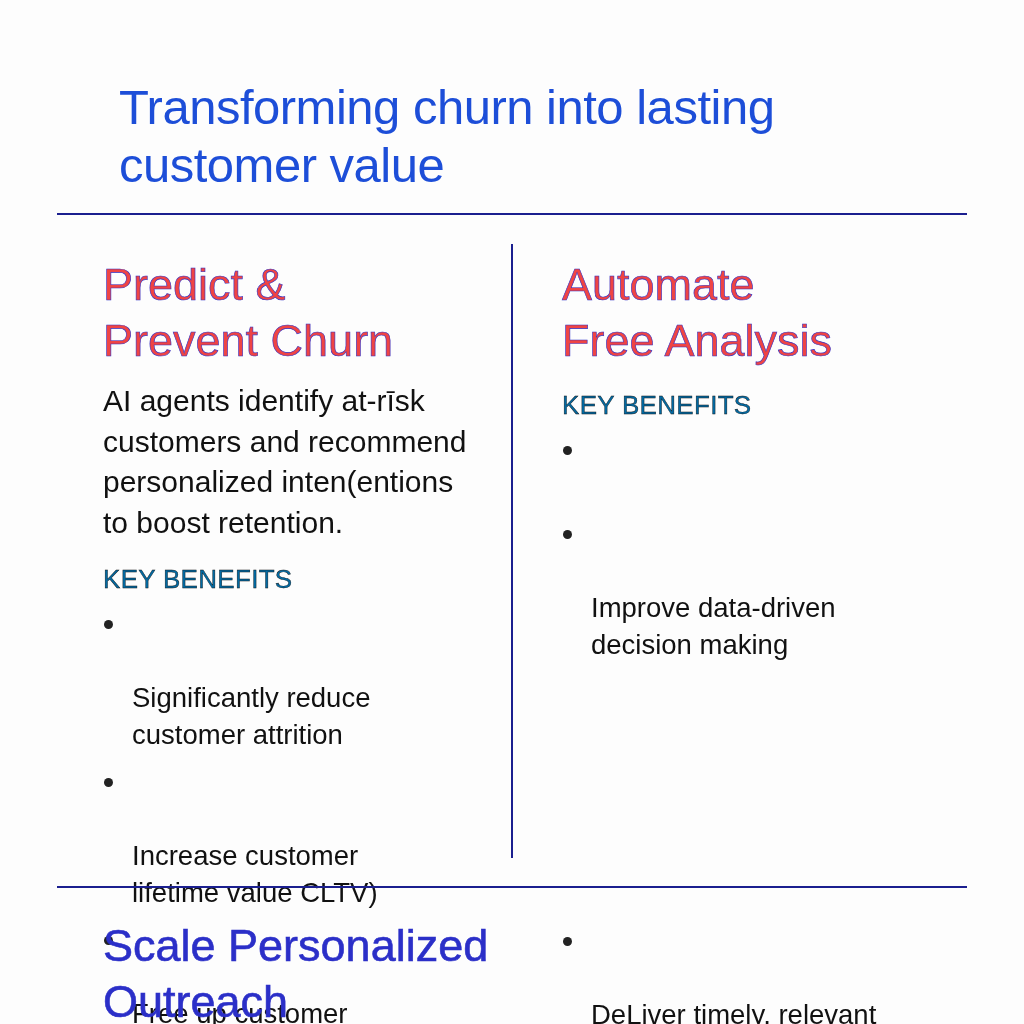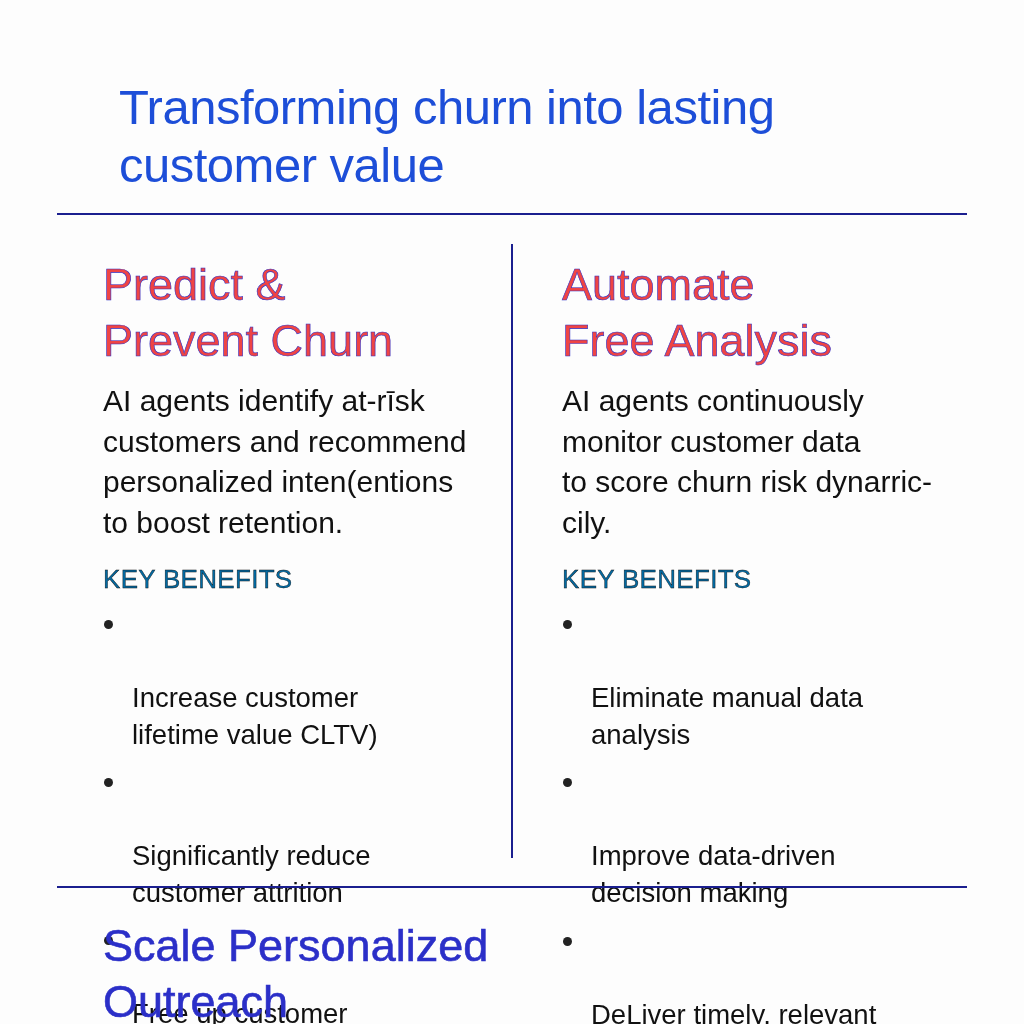--- a/index.html
+++ b/index.html
@@ -136,49 +136,43 @@
   <h2 class="section-heading" style="white-space: pre-line;">Predict &amp;
 Prevent Churn</h2>
   <p class="section-desc">AI agents identify at-rīsk
 customers and recommend
 personalized inten(entions
 to boost retention.</p>
   <h3 class="benefits-label">KEY BENEFITS</h3>
   <ul class="benefits-list">
     <li class="benefit-item">
       <span class="bullet"></span>
-      <span>Increase customer
-lifetime value CLTV)</span>
+      <span>Significantly reduce
+customer attrition</span>
     </li>
     <li class="benefit-item">
       <span class="bullet"></span>
-      <span>Significantly reduce
-customer attrition</span>
+      <span>Increase customer
+lifetime value CLTV)</span>
     </li>
     <li class="benefit-item">
       <span class="bullet"></span>
       <span>Free up customer
 success team hours</span>
     </li>
   </ul>
 </section>
 
 <section class="col col-right">
   <h2 class="section-heading" style="white-space: pre-line;">Automate
 Free Analysis</h2>
-  <p class="section-desc">AI agents continuously
-monitor customer data
-to score churn risk dynarric-
-cily.</p>
   <h3 class="benefits-label">KEY BENEFITS</h3>
   <ul class="benefits-list">
     <li class="benefit-item">
       <span class="bullet"></span>
-      <span>Eliminate manual data
-analysis</span>
     </li>
     <li class="benefit-item">
       <span class="bullet"></span>
       <span>Improve  data-driven
 decision making</span>
     </li>
   </ul>
 </section>
 
 <div class="rule rule-bottom"></div>

